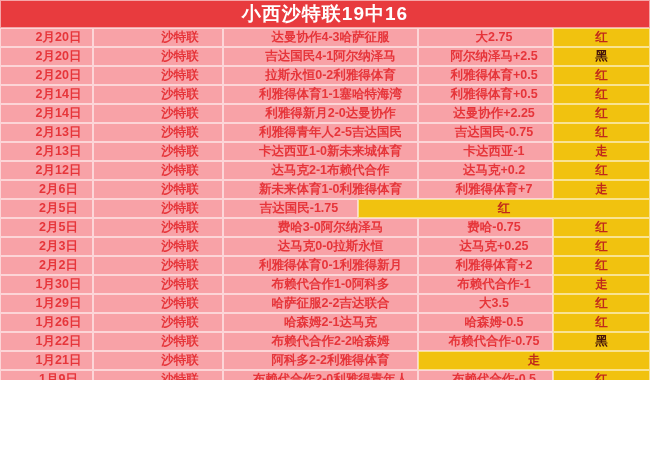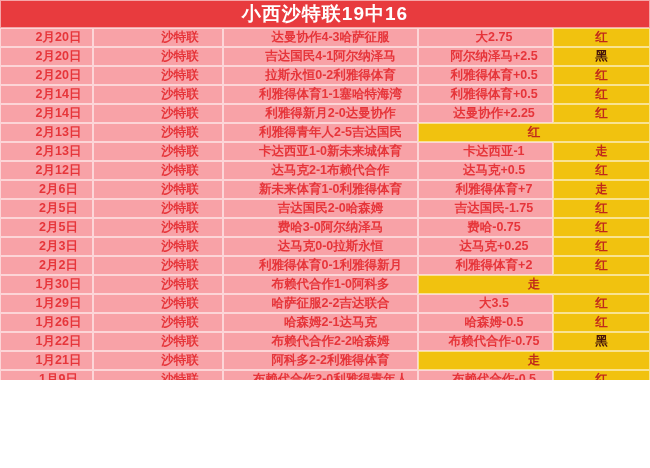--- a/index.html
+++ b/index.html
@@ -105,47 +105,47 @@
     <div class="cell date">2月14日</div>
     <div class="cell league">沙特联</div>
     <div class="cell match">利雅得新月2-0达曼协作</div>
     <div class="cell line">达曼协作+2.25</div>
     <div class="cell result red">红</div>
   </div>
       <div class="row">
     <div class="cell date">2月13日</div>
     <div class="cell league">沙特联</div>
     <div class="cell match">利雅得青年人2-5吉达国民</div>
+    <div class="cell line">吉达国民-0.75</div>
     <div class="cell result red">红</div>
   </div>
       <div class="row">
     <div class="cell date">2月13日</div>
     <div class="cell league">沙特联</div>
     <div class="cell match">卡达西亚1-0新未来城体育</div>
     <div class="cell line">卡达西亚-1</div>
     <div class="cell result push">走</div>
   </div>
       <div class="row">
     <div class="cell date">2月12日</div>
     <div class="cell league">沙特联</div>
     <div class="cell match">达马克2-1布赖代合作</div>
-    <div class="cell line">达马克+0.5</div>
+    <div class="cell line">达马克+0.2</div>
     <div class="cell result red">红</div>
   </div>
       <div class="row">
     <div class="cell date">2月6日</div>
     <div class="cell league">沙特联</div>
     <div class="cell match">新未来体育1-0利雅得体育</div>
     <div class="cell line">利雅得体育+7</div>
     <div class="cell result push">走</div>
   </div>
       <div class="row">
     <div class="cell date">2月5日</div>
     <div class="cell league">沙特联</div>
-    <div class="cell match">吉达国民2-0哈森姆</div>
     <div class="cell line">吉达国民-1.75</div>
     <div class="cell result red">红</div>
   </div>
       <div class="row">
     <div class="cell date">2月5日</div>
     <div class="cell league">沙特联</div>
     <div class="cell match">费哈3-0阿尔纳泽马</div>
     <div class="cell line">费哈-0.75</div>
     <div class="cell result red">红</div>
   </div>
@@ -160,20 +160,21 @@
     <div class="cell date">2月2日</div>
     <div class="cell league">沙特联</div>
     <div class="cell match">利雅得体育0-1利雅得新月</div>
     <div class="cell line">利雅得体育+2</div>
     <div class="cell result red">红</div>
   </div>
       <div class="row">
     <div class="cell date">1月30日</div>
     <div class="cell league">沙特联</div>
     <div class="cell match">布赖代合作1-0阿科多</div>
+    <div class="cell line">布赖代合作-1</div>
     <div class="cell result push">走</div>
   </div>
       <div class="row">
     <div class="cell date">1月29日</div>
     <div class="cell league">沙特联</div>
     <div class="cell match">哈萨征服2-2吉达联合</div>
     <div class="cell line">大3.5</div>
     <div class="cell result red">红</div>
   </div>
       <div class="row">

